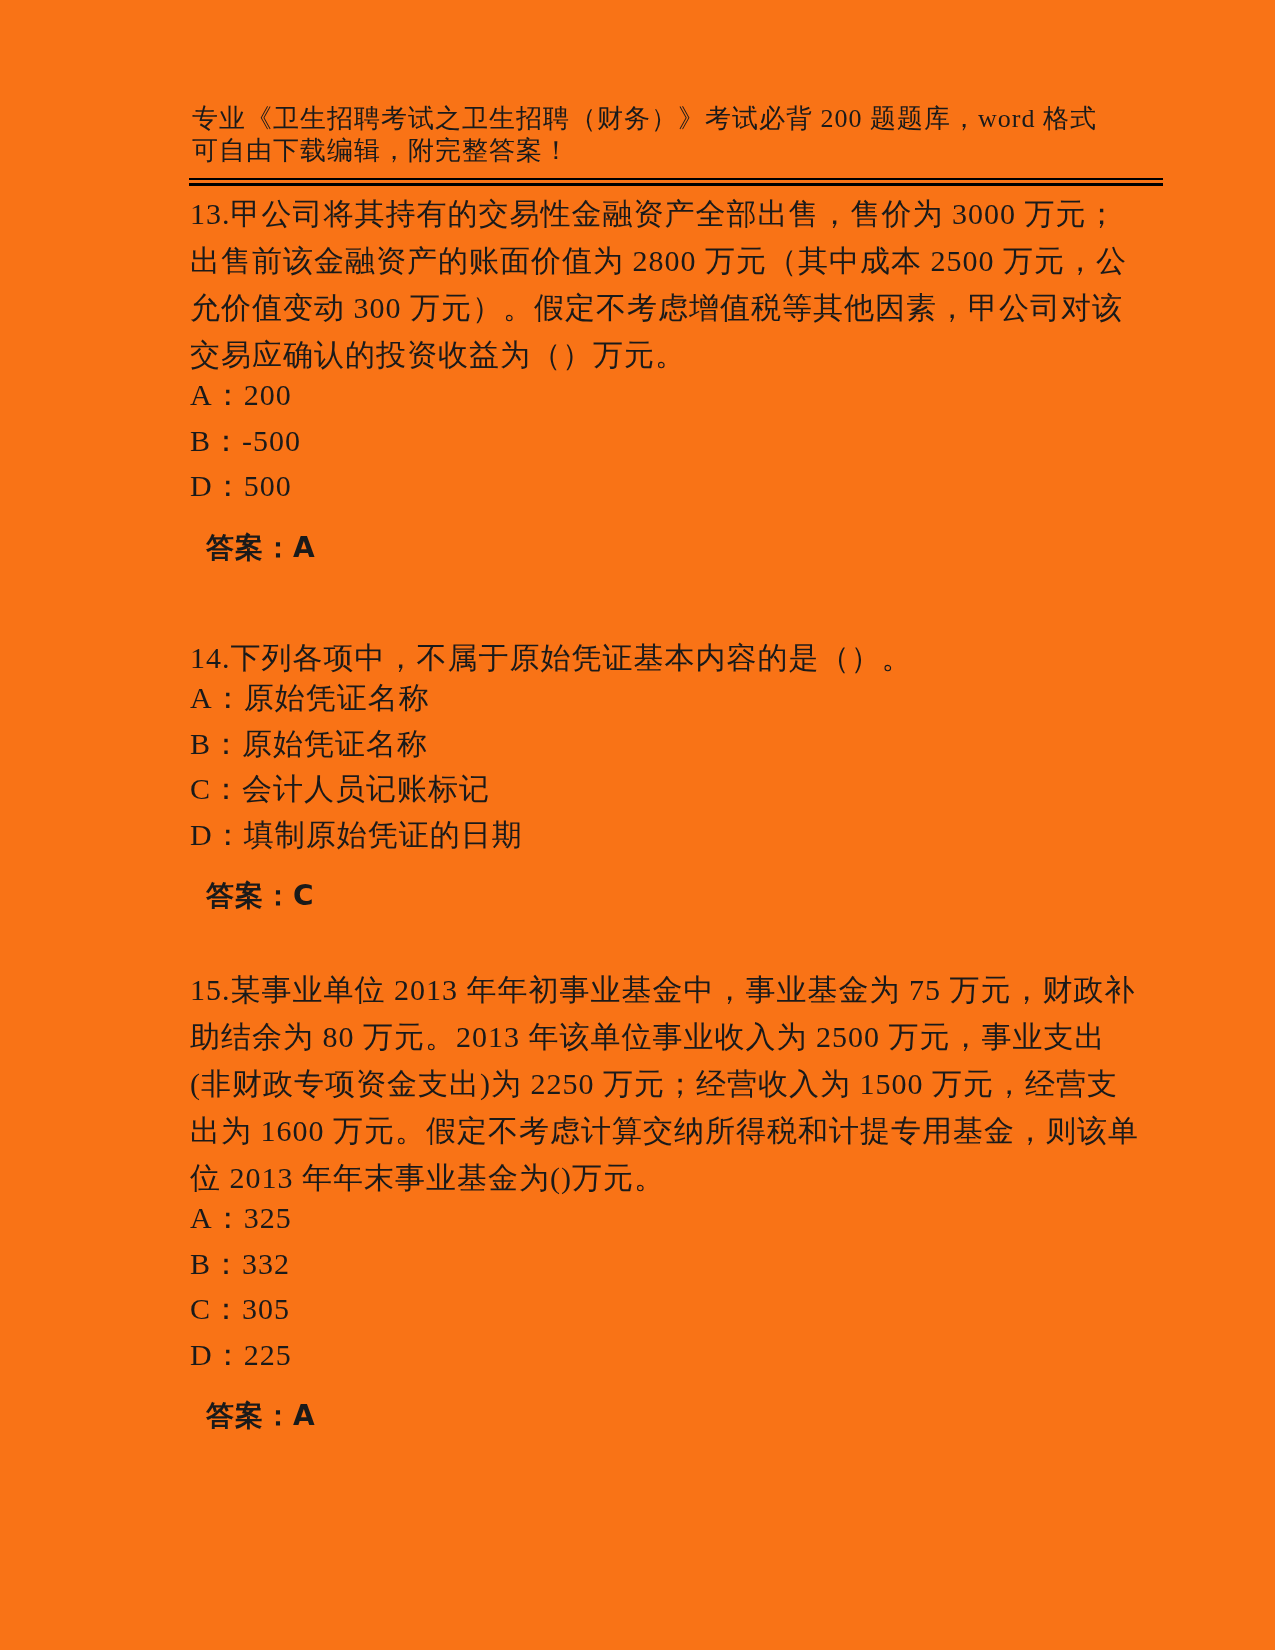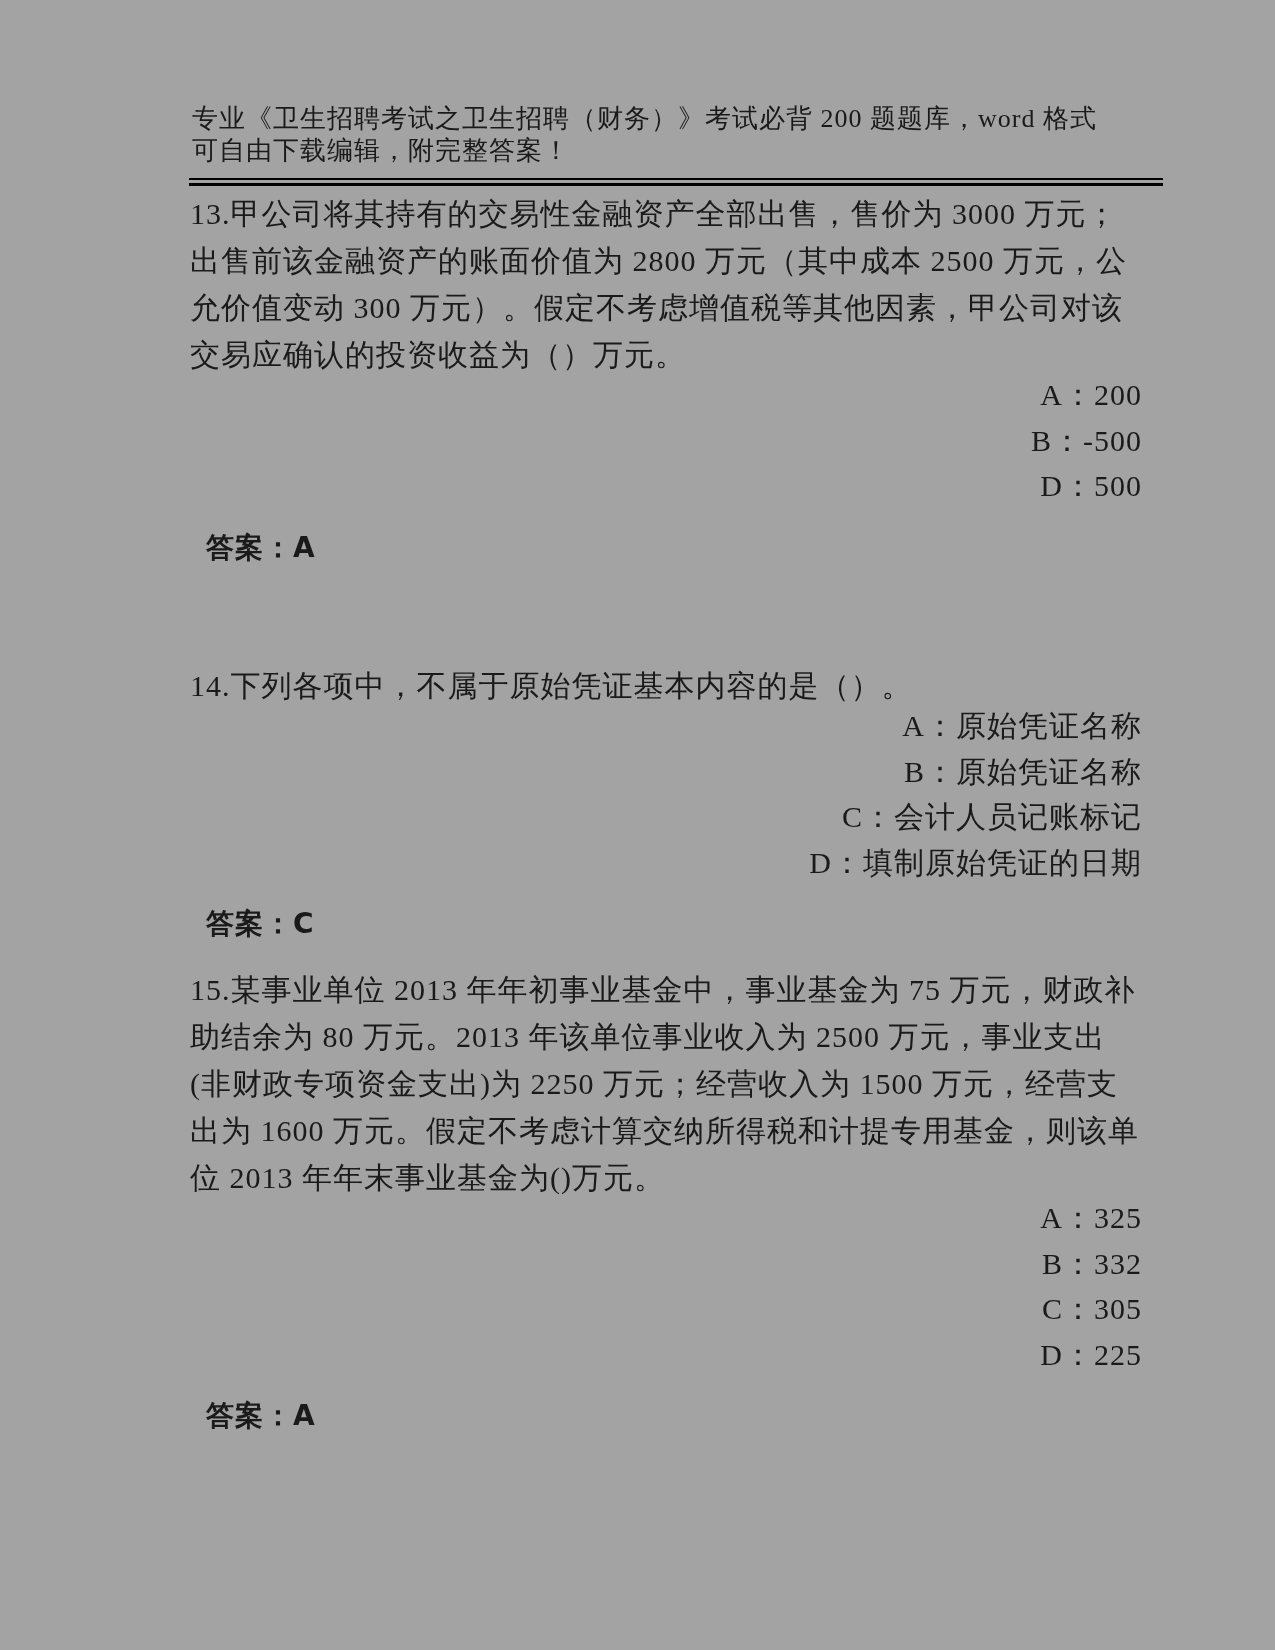--- a/index.html
+++ b/index.html
@@ -4,21 +4,21 @@
 <style>
   html, body {
     margin: 0;
     padding: 0;
     background: #ffffff;
   }
   .page {
     position: relative;
     width: 1275px;
     height: 1650px;
-    background: #a3a3a3;
+    background: #f97316;
     color: #1a1a1a;
     font-family: "Liberation Serif", "DejaVu Serif", serif;
     overflow: hidden;
   }
   
   .doc-header {
     position: absolute;
     left: 192px;
     top: 77px;
     width: 905px;
@@ -36,34 +36,33 @@
     border-top: 2px solid #000000;
     border-bottom: 3px solid #000000;
   }
   
   .question {
     position: absolute;
     left: 190px;
     width: 952px;
   }
   .q13 { top: 190px; }
-  .q14 { top: 662px; }
+  .q14 { top: 634px; }
   .q15 { top: 966px; }
   .q-text {
     margin: 0;
     font-size: 30px;
     line-height: 47px;
     letter-spacing: 1px;
     word-break: break-all;
   }
   .options {
     list-style: none;
     margin: -6px 0 0 0;
     padding: 0;
-    text-align: right;
   }
   .options li {
     font-size: 30px;
     line-height: 45.5px;
     letter-spacing: 1px;
   }
   .answer {
     margin: 16px;
     font-size: 28px;
     line-height: 45.5px;

